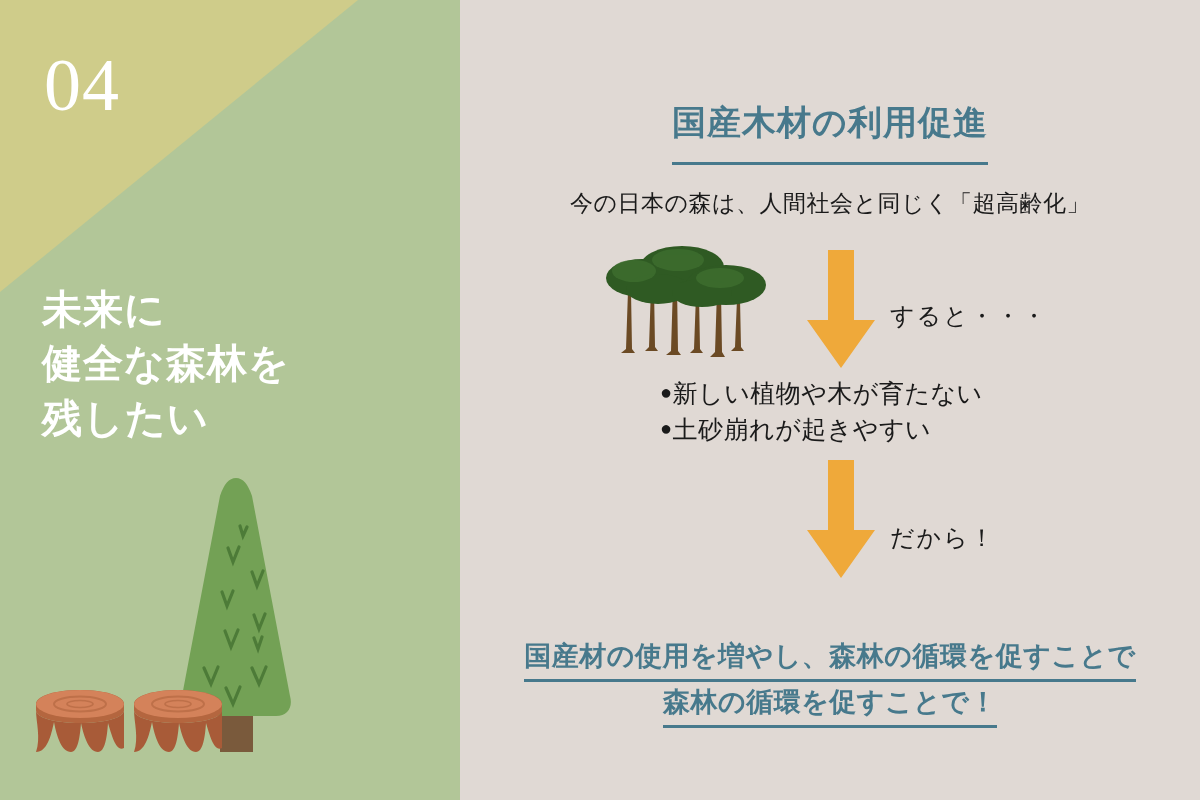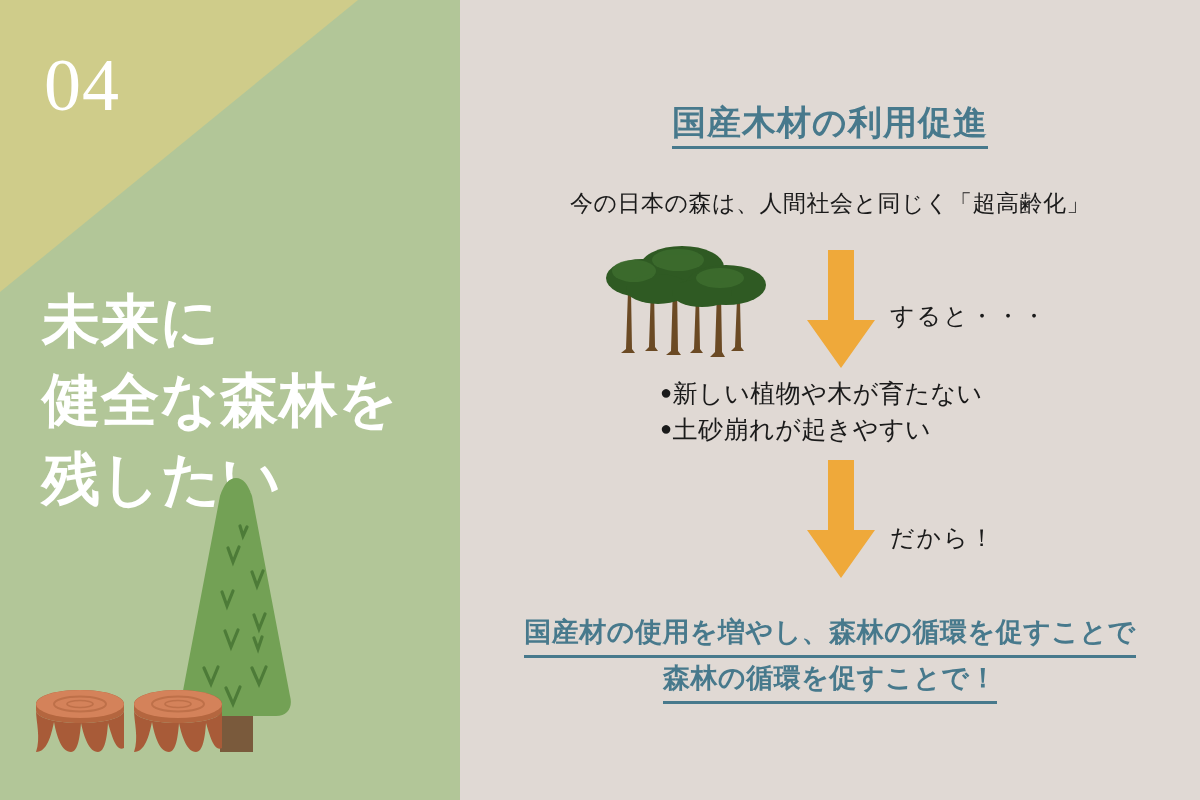--- a/index.html
+++ b/index.html
@@ -45,21 +45,21 @@
     line-height: 1;
     color: #FFFFFF;
     letter-spacing: 1px;
   }
   .left-title {
     position: absolute;
     left: 42px;
     top: 282px;
     width: 400px;
     color: #FFFFFF;
-    font-size: 58px;
+    font-size: 40px;
     font-weight: 700;
     line-height: 1.36;
     letter-spacing: 1px;
   }
   .left-title .tline { display: block; white-space: nowrap; }
 
   .left-art {
     position: absolute;
     left: 0;
     bottom: 0;
@@ -84,21 +84,21 @@
     width: 740px;
     text-align: center;
     color: #47798C;
     font-size: 34px;
     font-weight: 700;
     letter-spacing: 1px;
   }
   .rp-heading .u {
     display: inline-block;
     border-bottom: 3px solid #47798C;
-    padding-bottom: 0;
+    padding-bottom: 16px;
   }
 
   .rp-subtitle {
     position: absolute;
     left: 0;
     top: 188px;
     width: 740px;
     text-align: center;
     color: #1A1A1A;
     font-size: 23px;
@@ -157,21 +157,21 @@
     font-weight: 500;
     line-height: 1.45;
     letter-spacing: 0.5px;
   }
   .bullet-item { display: block; white-space: nowrap; }
   .bullet-dot { font-size: 20px; vertical-align: 3px; }
 
   .rp-conclusion {
     position: absolute;
     left: 0;
-    top: 612px;
+    top: 636px;
     width: 740px;
     text-align: center;
     color: #47798C;
     font-size: 27px;
     font-weight: 700;
     line-height: 1.55;
     letter-spacing: 0.5px;
   }
   .rp-conclusion .cline {
     display: inline-block;

